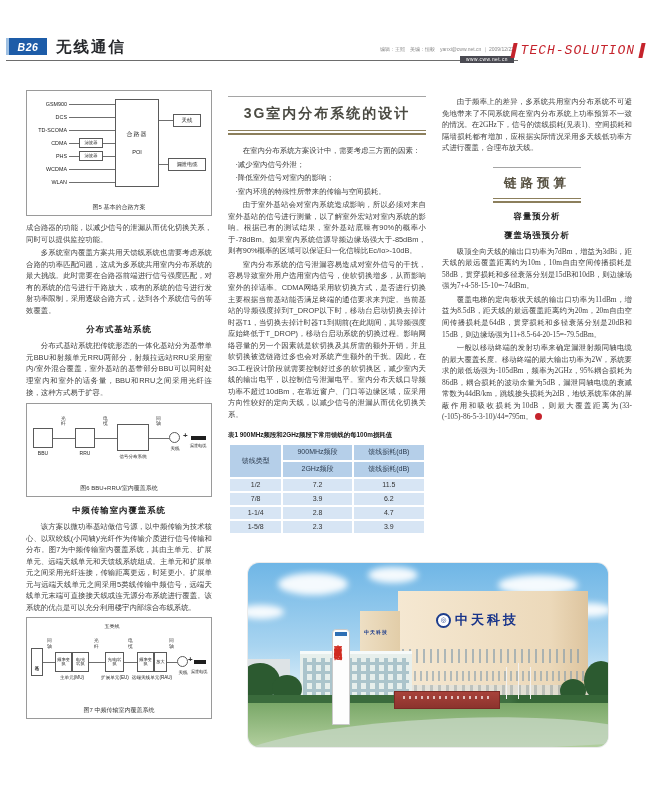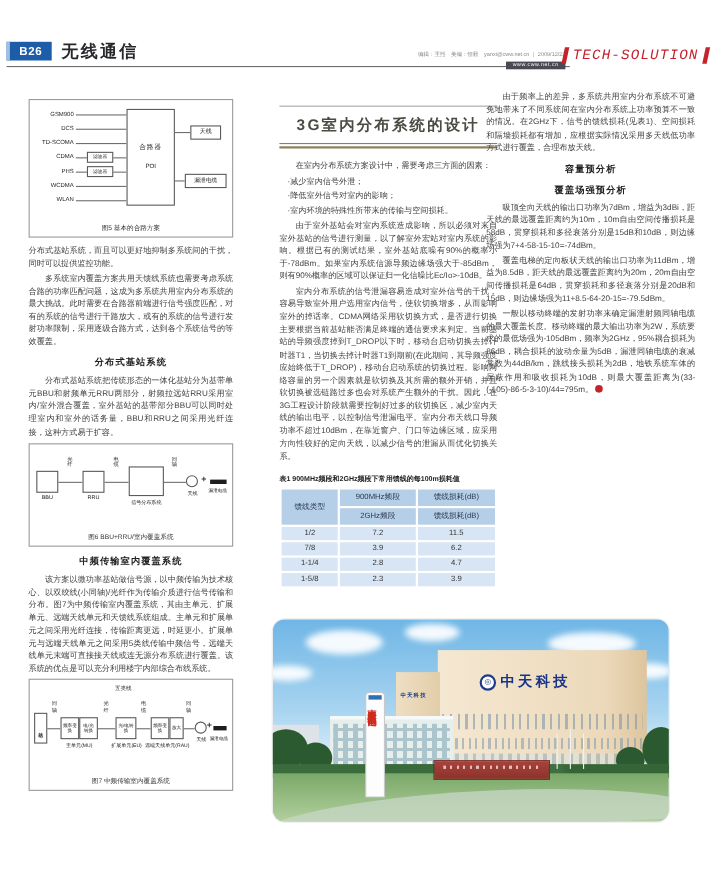--- a/index.html
+++ b/index.html
@@ -4,35 +4,35 @@
 <style>
   html,body{margin:0;padding:0;}
   body{
     width:654px;height:800px;position:relative;background:#ffffff;
     font-family:"Liberation Sans","DejaVu Sans",sans-serif;color:#3c3c3c;
     overflow:hidden;
   }
   
   .pageno{position:absolute;left:6px;top:38px;width:38px;height:17px;background:#1d5ca8;
     border-left:3px solid #9fc0e2;color:#fff;font-weight:bold;font-size:10.5px;
-    display:flex;align-items:center;justify-content:center;letter-spacing:.5px;}
+    display:flex;align-items:center;justify-content:center;letter-spacing:.5px;font-style:italic;}
   .section-title{position:absolute;left:56px;top:37px;font-size:15.5px;font-weight:bold;color:#26282c;letter-spacing:2px;}
   .head-rule{position:absolute;left:6px;top:60px;width:512px;height:1px;background:#6d6d6d;}
   .head-meta{position:absolute;right:140px;top:46px;font-size:5px;color:#8a8a8a;text-align:right;width:250px;}
   .site-bar{position:absolute;right:140px;top:56px;background:#4a4a52;color:#fff;font-size:4.8px;
     padding:1px 6px;letter-spacing:.5px;}
   .brand{position:absolute;right:10px;top:43px;display:flex;align-items:center;gap:5px;}
   .brand-bar{width:4px;height:15px;background:#c5232c;transform:skewX(-12deg);}
   .brand-text{font-family:Liberation Mono, monospace;font-style:italic;
     font-size:13px;color:#c5232c;letter-spacing:1px;}
   
   .col{position:absolute;}
   .col-left{left:26px;top:90px;width:186px;}
-  .col-mid{left:228px;top:96px;width:198px;margin-left:26px;}
-  .col-right{left:442px;top:82px;width:190px;}
+  .col-mid{left:228px;top:96px;width:198px;}
+  .col-right{left:442px;top:96px;width:190px;font-family:Liberation Serif, serif;}
   .col p{margin:0 0 2px;font-size:7.4px;line-height:1.56;text-align:justify;text-indent:2em;color:#3f3f3f;}
   .col p.bullet{text-indent:1em;}
   .subhead{font-size:8.4px;font-weight:bold;color:#222;text-align:center;margin:8px 0 5px;letter-spacing:1px;}
   
   .main-title-wrap{border-top:1px solid #a5a5a5;padding-top:8px;margin-bottom:4px;}
   .main-title{font-size:14px;color:#4b4b43;text-align:center;letter-spacing:2px;font-weight:600;margin:0 0 7px;}
   .rule-double{height:2px;border-top:1px solid #8c7f5c;border-bottom:2px solid #8c7f5c;margin-bottom:10px;}
   
   .lb-wrap{text-align:center;margin:13px 0 8px;}
   .lb-topline{width:88px;margin:0 auto 7px;border-top:1px solid #a5a5a5;}
@@ -140,21 +140,21 @@
         <div style="font-size:5.6px;margin-top:12px;">POI</div>
       </div>
     </div>
     <div class="hline" style="left:132px;top:29px;width:14px;"></div>
     <div class="dbox" style="left:146px;top:23px;width:28px;height:13px;font-size:5.4px;">天线</div>
     <div class="hline" style="left:132px;top:73px;width:9px;"></div>
     <div class="dbox" style="left:141px;top:67px;width:38px;height:13px;font-size:5.2px;">漏泄电缆</div>
     <div class="figcap">图5 基本的合路方案</div>
   </div>
 
-  <p style="text-indent:0;">分布式基站系统，而且可以更好地抑制多系统间的干扰，同时可以提供监控功能。</p>
+  <p style="text-indent:0;">成合路器的功能，以减少信号的泄漏从而优化切换关系，同时可以提供监控功能。</p>
   <p>多系统室内覆盖方案共用天馈线系统也需要考虑系统合路的功率匹配问题，这成为多系统共用室内分布系统的最大挑战。此时需要在合路器前端进行信号强度匹配，对有的系统的信号进行干路放大，或有的系统的信号进行发射功率限制，采用逐级合路方式，达到各个系统信号的等效覆盖。</p>
 
   <div class="subhead">分布式基站系统</div>
   <p>分布式基站系统把传统形态的一体化基站分为基带单元BBU和射频单元RRU两部分，射频拉远站RRU采用室内/室外混合覆盖，室外基站的基带部分BBU可以同时处理室内和室外的话务量，BBU和RRU之间采用光纤连接，这种方式易于扩容。</p>
 
   <div class="figbox" style="height:92px;margin-top:5px;">
     <div class="dbox" style="left:6px;top:24px;width:20px;height:20px;"></div>
     <div class="blab" style="left:6px;top:47px;width:20px;font-size:5px;">BBU</div>
     <div class="hline" style="left:26px;top:34px;width:22px;"></div>
     <div class="vlab" style="left:33px;top:12px;">光纤</div>
@@ -249,20 +249,25 @@
       <td>2.3</td>
       <td>3.9</td>
     </tr>
   </tbody>
     </table>
 </div>
 
 <div class="col col-right">
   <p>由于频率上的差异，多系统共用室内分布系统不可避免地带来了不同系统间在室内分布系统上功率预算不一致的情况。在2GHz下，信号的馈线损耗(见表1)、空间损耗和隔墙损耗都有增加，应根据实际情况采用多天线低功率方式进行覆盖，合理布放天线。</p>
 
+  <div class="lb-wrap">
+    <div class="lb-topline"></div>
+    <div class="lb-title">链路预算</div>
+    <div class="lb-rule"></div>
+  </div>
 
   <div class="subhead">容量预分析</div>
 
   <div class="subhead">覆盖场强预分析</div>
   <p>吸顶全向天线的输出口功率为7dBm，增益为3dBi，距天线的最远覆盖距离约为10m，10m自由空间传播损耗是58dB，贯穿损耗和多径衰落分别是15dB和10dB，则边缘场强为7+4-58-15-10=-74dBm。</p>
   <p>覆盖电梯的定向板状天线的输出口功率为11dBm，增益为8.5dB，距天线的最远覆盖距离约为20m，20m自由空间传播损耗是64dB，贯穿损耗和多径衰落分别是20dB和15dB，则边缘场强为11+8.5-64-20-15=-79.5dBm。</p>
   <p><span>一般以移动终端的发射功率来确定漏泄射频同轴电缆的最大覆盖长度。移动终端的最大输出功率为2W，系统要求的最低场强为-105dBm，频率为2GHz，95%耦合损耗为86dB，耦合损耗的波动余量为5dB，漏泄同轴电缆的衰减常数为44dB/km，跳线接头损耗为2dB，地铁系统车体的屏蔽作用和吸收损耗为10dB，则最大覆盖距离为(33-(-105)-86-5-3-10)/44=795m。</span><span class="endmark"></span></p>
 </div>
 
 <div class="photo">

